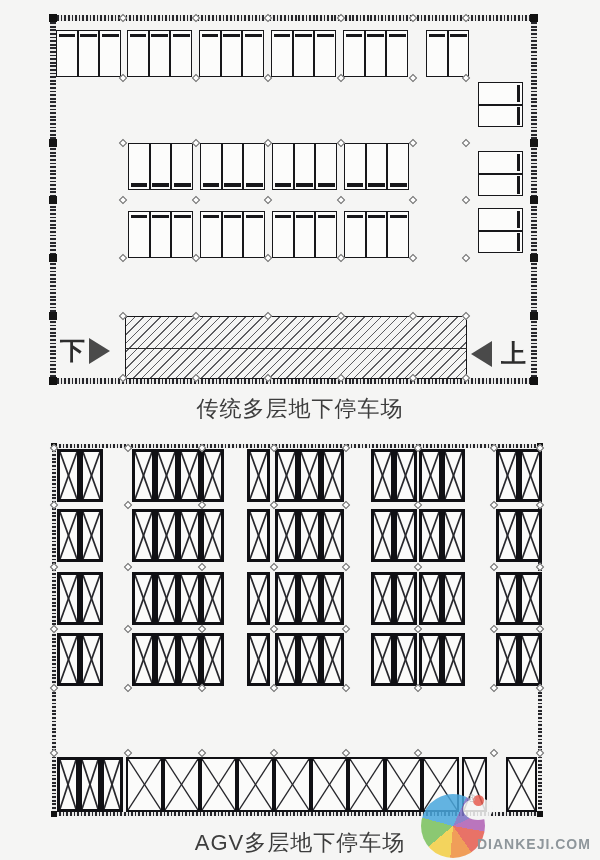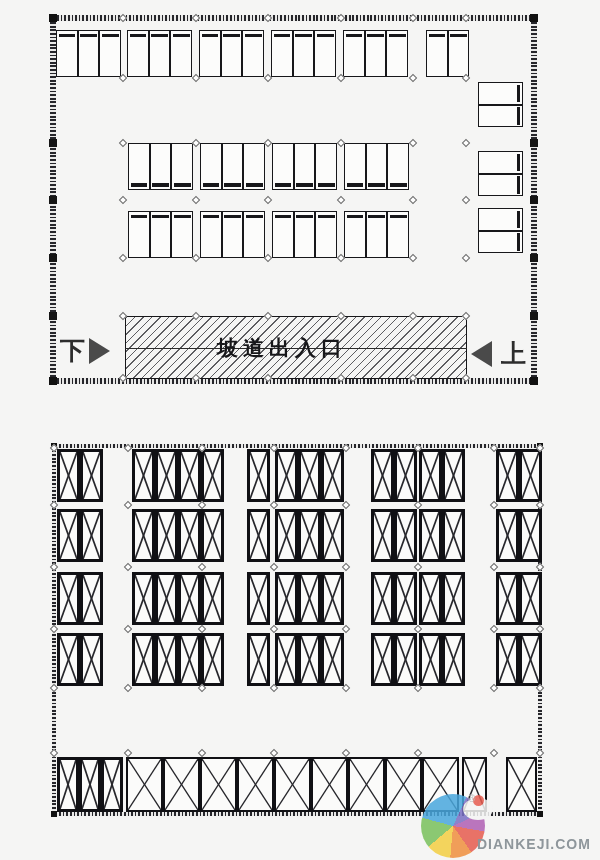--- a/index.html
+++ b/index.html
@@ -767,28 +767,27 @@
       <div style="position: absolute; left: 51px; top: 750px; width: 6px; height: 6px; border: 1px solid rgb(106, 106, 106); background: rgb(253, 253, 253); transform: rotate(45deg); box-sizing: border-box;"></div>
       <div style="position: absolute; left: 125px; top: 750px; width: 6px; height: 6px; border: 1px solid rgb(106, 106, 106); background: rgb(253, 253, 253); transform: rotate(45deg); box-sizing: border-box;"></div>
       <div style="position: absolute; left: 199px; top: 750px; width: 6px; height: 6px; border: 1px solid rgb(106, 106, 106); background: rgb(253, 253, 253); transform: rotate(45deg); box-sizing: border-box;"></div>
       <div style="position: absolute; left: 271px; top: 750px; width: 6px; height: 6px; border: 1px solid rgb(106, 106, 106); background: rgb(253, 253, 253); transform: rotate(45deg); box-sizing: border-box;"></div>
       <div style="position: absolute; left: 343px; top: 750px; width: 6px; height: 6px; border: 1px solid rgb(106, 106, 106); background: rgb(253, 253, 253); transform: rotate(45deg); box-sizing: border-box;"></div>
       <div style="position: absolute; left: 415px; top: 750px; width: 6px; height: 6px; border: 1px solid rgb(106, 106, 106); background: rgb(253, 253, 253); transform: rotate(45deg); box-sizing: border-box;"></div>
       <div style="position: absolute; left: 491px; top: 750px; width: 6px; height: 6px; border: 1px solid rgb(106, 106, 106); background: rgb(253, 253, 253); transform: rotate(45deg); box-sizing: border-box;"></div>
       <div style="position: absolute; left: 537px; top: 750px; width: 6px; height: 6px; border: 1px solid rgb(106, 106, 106); background: rgb(253, 253, 253); transform: rotate(45deg); box-sizing: border-box;"></div>
     </div>
 
-  <div class="abs" id="ramp-label">
-    <span class="ramp-word">坡道出入口</span>
-  </div>
   <div class="dir-label" id="down-label">下</div>
   <div class="tri" id="down-arrow"></div>
   <div class="tri" id="up-arrow"></div>
   <div class="dir-label" id="up-label">上</div>
 
+  <div class="caption" id="caption-top">传统多层地下停车场</div>
+  <div class="caption" id="caption-bottom">AGV多层地下停车场</div>
 
   <div id="wm">
     <div id="wm-logo">
       <div class="notch"></div>
       <div class="dot"></div>
     </div>
     <div id="wm-reg">®</div>
     <div id="wm-domain">DIANKEJI.COM</div>
   </div>
 </div>

